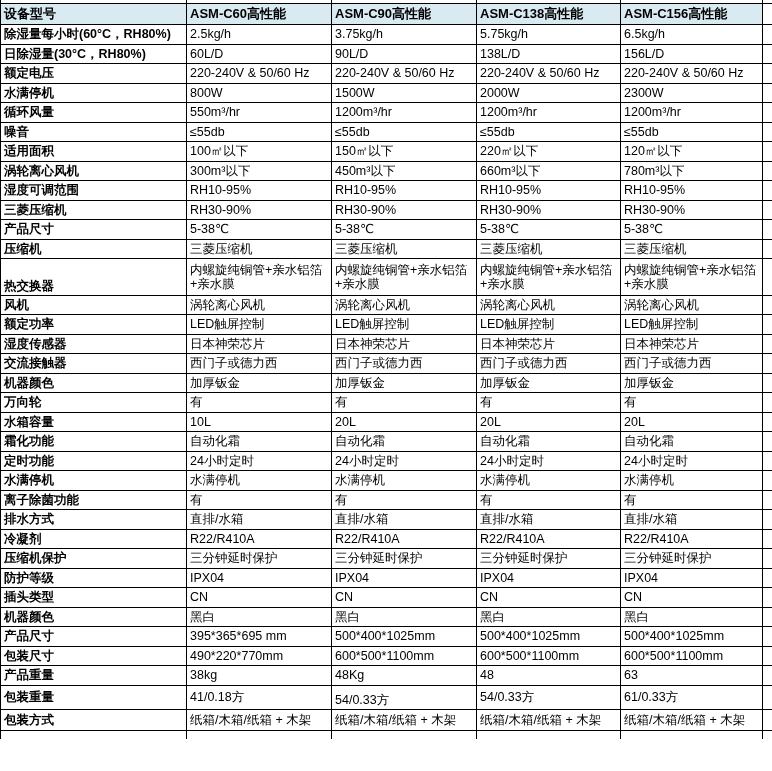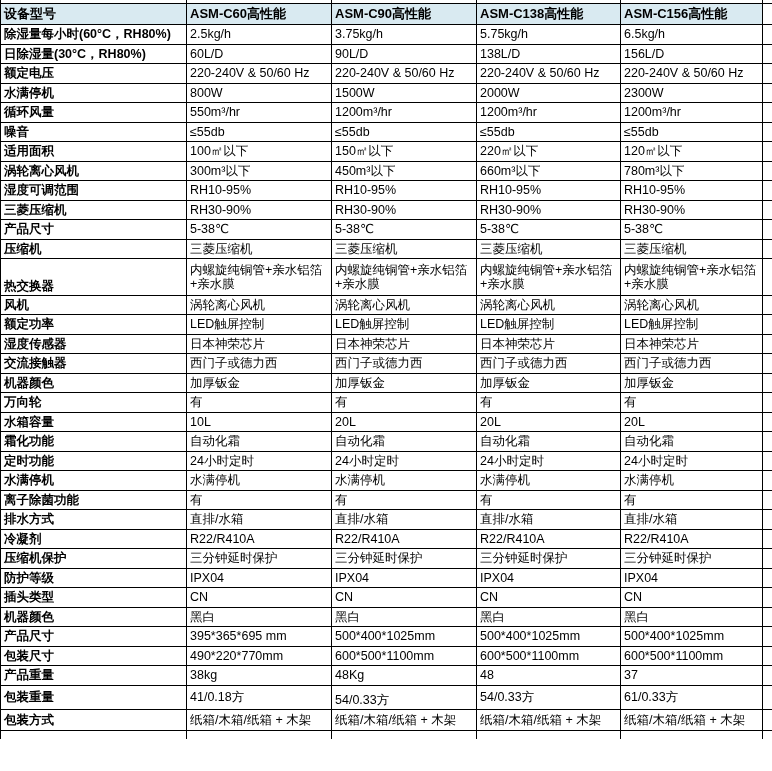--- a/index.html
+++ b/index.html
@@ -320,21 +320,21 @@
           <td class="val">600*500*1100mm</td>
           <td class="val">600*500*1100mm</td>
           <td class="val">600*500*1100mm</td>
           <td></td>
         </tr>
         <tr>
           <td class="lbl">产品重量</td>
           <td class="val">38kg</td>
           <td class="val">48Kg</td>
           <td class="val">48</td>
-          <td class="val">37</td>
+          <td class="val">63</td>
           <td></td>
         </tr>
         <tr class="r-pack">
           <td class="lbl">包装重量</td>
           <td class="val">41/0.18方</td>
           <td class="val vbottom">54/0.33方</td>
           <td class="val">54/0.33方</td>
           <td class="val">61/0.33方</td>
           <td></td>
         </tr>

